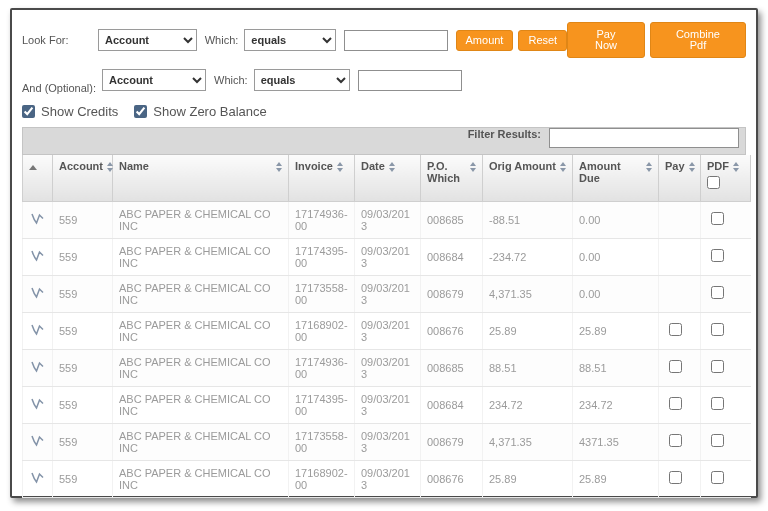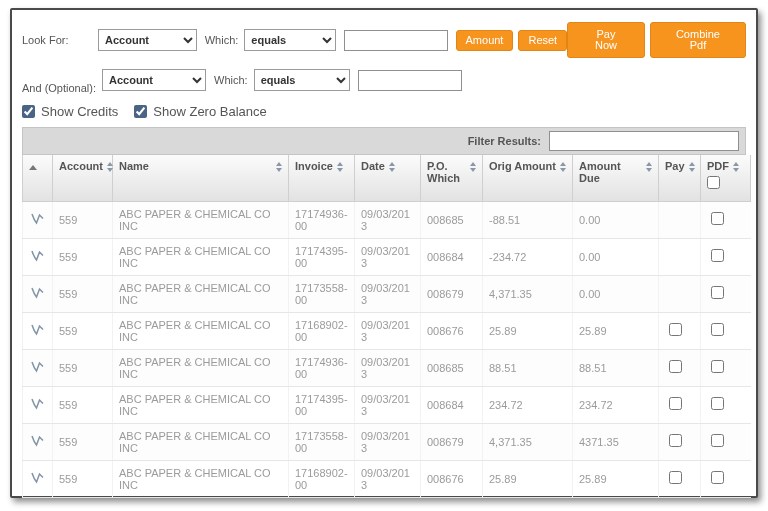--- a/index.html
+++ b/index.html
@@ -23,21 +23,21 @@
     border: 1px solid #e08616; border-radius: 3px; padding: 4px 9px; cursor: pointer;
     line-height: 1; }
   .btn + .btn { margin-left: 5px; }
   .btn-big { padding: 6px 17px; font-size: 11px; }
   .spacer { flex: 1; }
   .chk-row { display: flex; align-items: center; gap: 6px; margin: 10px 0 8px 0; }
   .chk-row label { font-size: 13px; color: #555; margin-right: 10px; }
   input[type=checkbox] { width: 13px; height: 13px; accent-color: #4a6584; }
   
   .filterbar { background: #d9d9d9; border: 1px solid #c4c4c4; height: 28px;
-    display: flex; align-items: center; justify-content: flex-end; padding: 0 6px; gap: 6px; }
+    display: flex; align-items: flex-start; justify-content: flex-end; padding: 0 6px; gap: 6px; }
   .filterbar .lbl { font-weight: bold; margin-right: 2px; }
   .filterbar input { height: 20px; width: 190px; border: 1px solid #8f8f8f; background: #fff; }
   
   table { width: 100%; border-collapse: collapse; table-layout: fixed; margin-top: 0; }
   thead th { background: linear-gradient(#fbfbfb, #e2e2e2); border: 1px solid #cfcfcf;
     border-top: none; font-size: 11px; color: #555; text-align: left; padding: 5px 6px;
     vertical-align: top; height: 46px; }
   .th-inner { display: flex; align-items: flex-start; gap: 4px; }
   .sort { display: inline-flex; flex-direction: column; gap: 2px; margin-top: 2px; }
   .sort i { width: 0; height: 0; border-left: 3px solid transparent; border-right: 3px solid transparent; }

